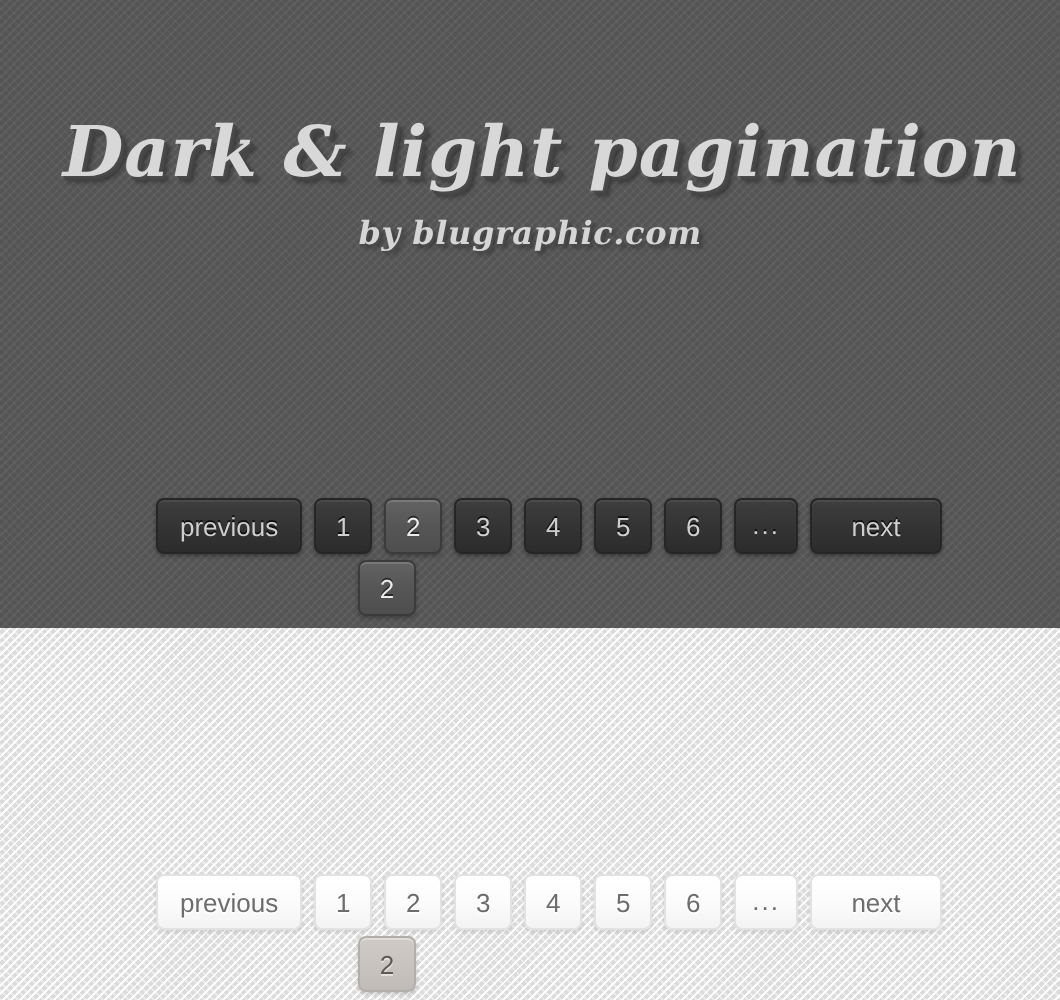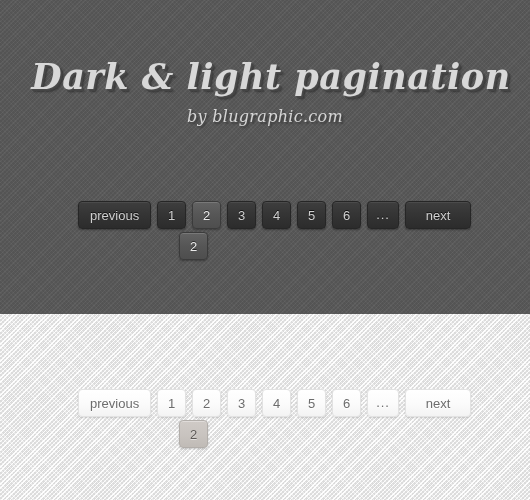--- a/index.html
+++ b/index.html
@@ -85,36 +85,37 @@
       3px 3px 2px rgba(30,30,30,0.55),
       0 1px 1px rgba(255,255,255,0.12);
     white-space: nowrap;
     padding-left: 12px;
   }
   .subtitle {
     margin: 0;
     padding-top: 10px;
     font-family: "DejaVu Serif", serif;
     font-style: italic;
-    font-weight: normal;
+    font-weight: bold;
     font-size: 16px;
     letter-spacing: 0.3px;
     color: #d5d5d5;
     text-shadow:
       1px 1px 0 #4a4a4a,
       2px 2px 2px rgba(30,30,30,0.5);
     white-space: nowrap;
   }
 
   
   .pager {
     position: absolute;
     display: flex;
     align-items: flex-start;
     gap: 6px;
+    margin-top: 48px;
   }
   .pager-dark-main  { left: 78px; top: 201px; }
   .pager-dark-sub   { left: 179px; top: 232px; }
   .pager-light-main { left: 78px; top: 389px; }
   .pager-light-sub  { left: 179px; top: 420px; }
 
   .pg-btn {
     display: flex;
     align-items: center;
     justify-content: center;

